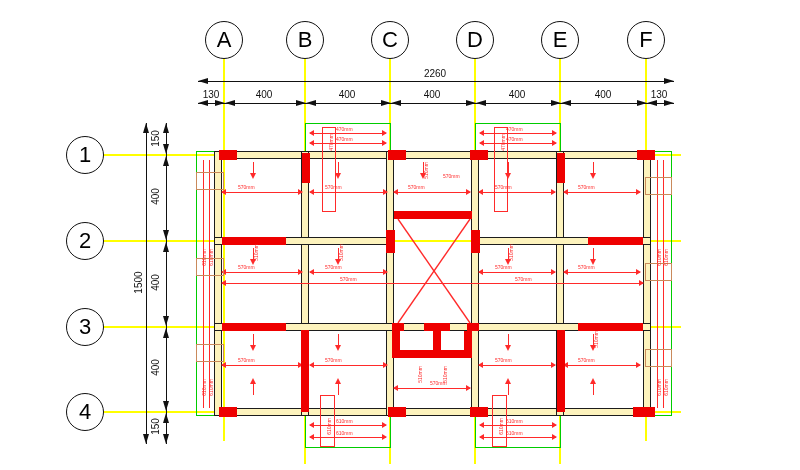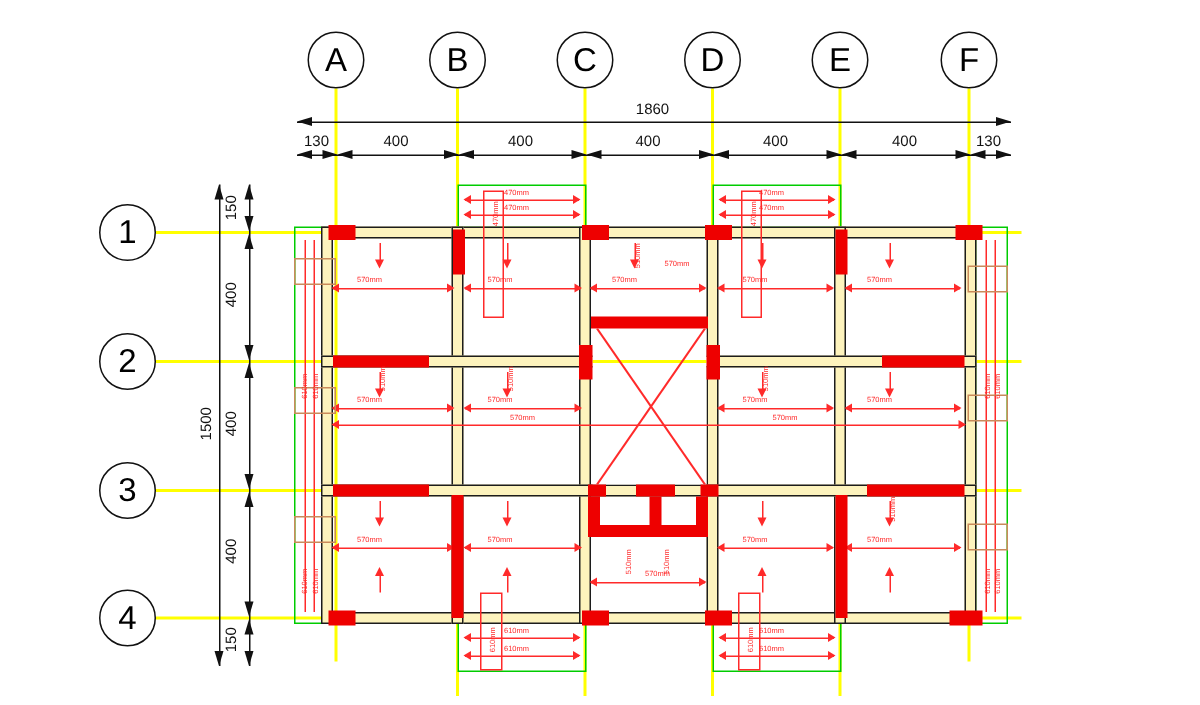--- a/index.html
+++ b/index.html
@@ -265,21 +265,21 @@
   <div class="t" style="left:336px;top:419px">610mm</div>
   <div class="t" style="left:336px;top:431px">610mm</div>
   <div class="t" style="left:506px;top:419px">610mm</div>
   <div class="t" style="left:506px;top:431px">610mm</div>
   <div class="tv" style="left:321px;top:424px">610mm</div>
   <div class="tv" style="left:493px;top:424px">610mm</div>
 
   <div class="dl" style="left:198px;top:81px;width:476px;height:1px"></div>
   <div class="dtl" style="left:198px;top:78px"></div>
   <div class="dtr" style="left:664px;top:78px"></div>
-  <div class="dlabel" style="left:395px;top:68px;width:80px">1860</div>
+  <div class="dlabel" style="left:395px;top:68px;width:80px">2260</div>
   <div class="dl" style="left:198px;top:103px;width:476px;height:1px"></div>
   <div class="dtl" style="left:198px;top:100px"></div>
   <div class="dtr" style="left:664px;top:100px"></div>
   <div class="dtr" style="left:215px;top:100px"></div>
     <div class="dtl" style="left:225px;top:100px"></div>
   <div class="dtr" style="left:296px;top:100px"></div>
     <div class="dtl" style="left:306px;top:100px"></div>
   <div class="dtr" style="left:381px;top:100px"></div>
     <div class="dtl" style="left:391px;top:100px"></div>
   <div class="dtr" style="left:466px;top:100px"></div>

